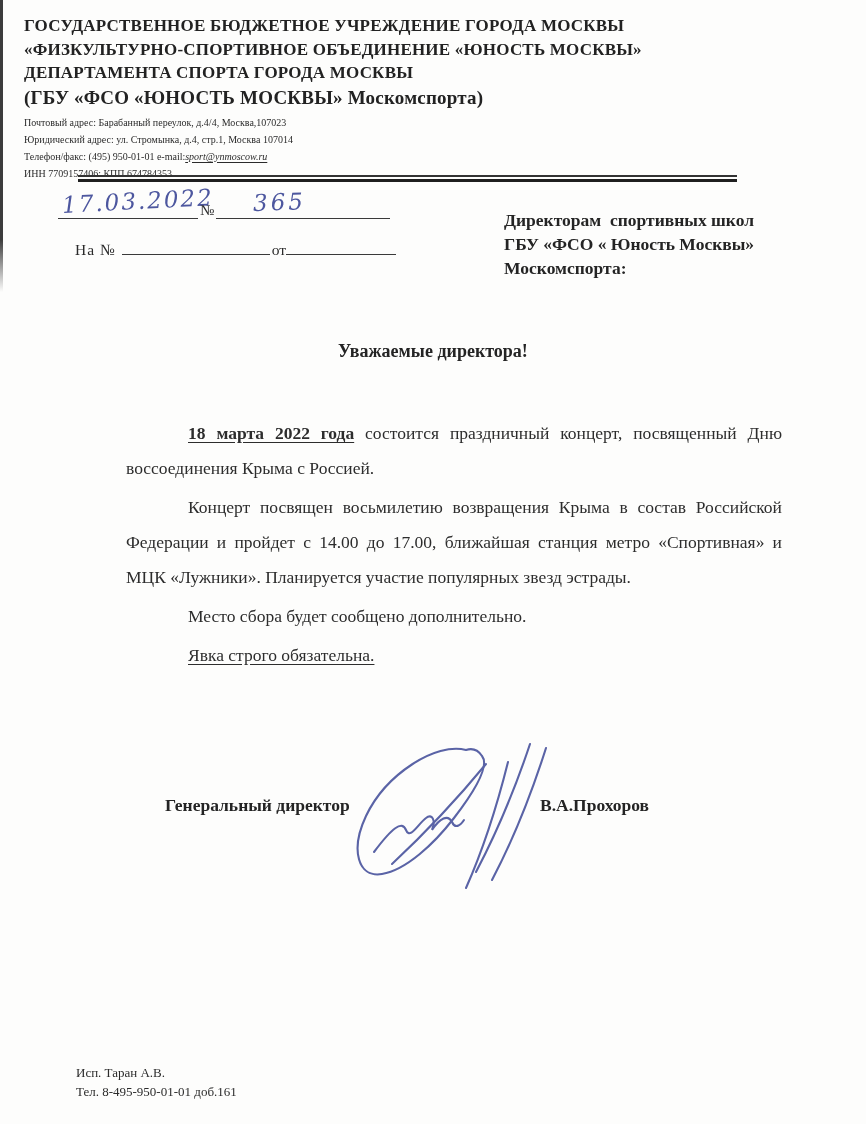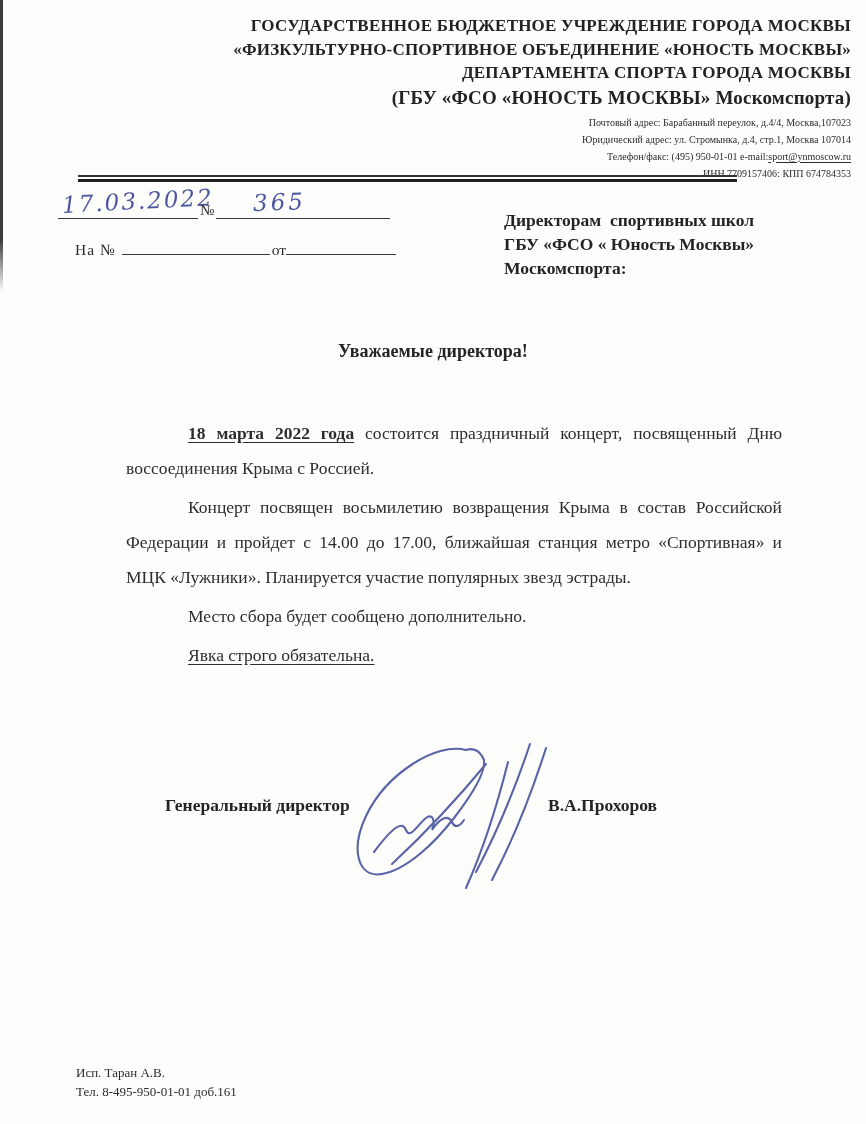--- a/index.html
+++ b/index.html
@@ -6,26 +6,26 @@
   html,body { background:#ffffff; }
   .page {
     position:relative; width:866px; height:1124px; margin:0 auto;
     background:#fdfdfc; color:#2d2d2d; overflow:hidden;
     font-family:"Liberation Serif","DejaVu Serif",serif;
   }
   .scan-edge { position:absolute; left:0; top:0; width:3px; height:292px;
     background:linear-gradient(#3c3c3c 0 82%, rgba(60,60,60,0) 100%); }
 
   
-  .letterhead { position:absolute; top:14px; left:0; right:15px; text-align:right; color:#222;padding-left:24px; }
+  .letterhead { position:absolute; top:14px; left:0; right:0; text-align:left; color:#222;padding-left:24px; }
   .org-line { font-weight:bold; font-size:17px; line-height:23.5px; letter-spacing:.2px; }
   .org-line-main { font-weight:bold; font-size:19px; line-height:26px; }
   .addr-block { margin-top:3px; }
   .addr-line { font-size:10px; line-height:17px; color:#2b2b2b; }
-  .email-underline { text-decoration:underline; text-underline-offset:2px; }
+  .email-underline { text-decoration:underline; text-underline-offset:2px;font-style:italic; }
 
   .separator { position:absolute; top:175px; left:78px; width:659px; }
   .sep-a { height:2px; background:#333; margin-bottom:2px; }
   .sep-b { height:3px; background:#1f1f1f; }
 
   
   .hw { font-style:italic; color:#4d579f; font-family:"DejaVu Serif","Liberation Serif",serif; }
   .hw-date { position:absolute; top:188px; left:62px; font-size:23px; letter-spacing:2px;
     transform:rotate(-3deg); }
   .date-underline { position:absolute; top:218px; left:58px; width:140px; border-bottom:1.6px solid #3a3a3a; }
@@ -51,21 +51,21 @@
 
   
   .body-text { position:absolute; top:412px; left:122px; width:664px;
     font-size:17.5px; line-height:35px; text-align:justify; color:#2d2d2d; }
   .body-text p { text-indent:62px; margin:4px; }
   .emph { font-weight:bold; text-decoration:underline; text-underline-offset:3px; }
   .uline { text-decoration:underline; text-underline-offset:3px; }
 
   
   .sig-title { position:absolute; left:165px; top:795px; font-weight:bold; font-size:17.5px; color:#242424; }
-  .sig-name  { position:absolute; left:540px; top:795px; font-weight:bold; font-size:17.5px; color:#242424;margin-left:8px; }
+  .sig-name  { position:absolute; left:540px; top:795px; font-weight:bold; font-size:17.5px; color:#242424; }
   .sig-scribble { position:absolute; left:348px; top:732px; width:215px; height:158px; }
 
   
   .footer { position:absolute; left:76px; top:1064px; font-size:13px; line-height:18.5px; color:#2b2b2b; }
 </style>
 </head>
 <body>
 
 <div class="page">
 

